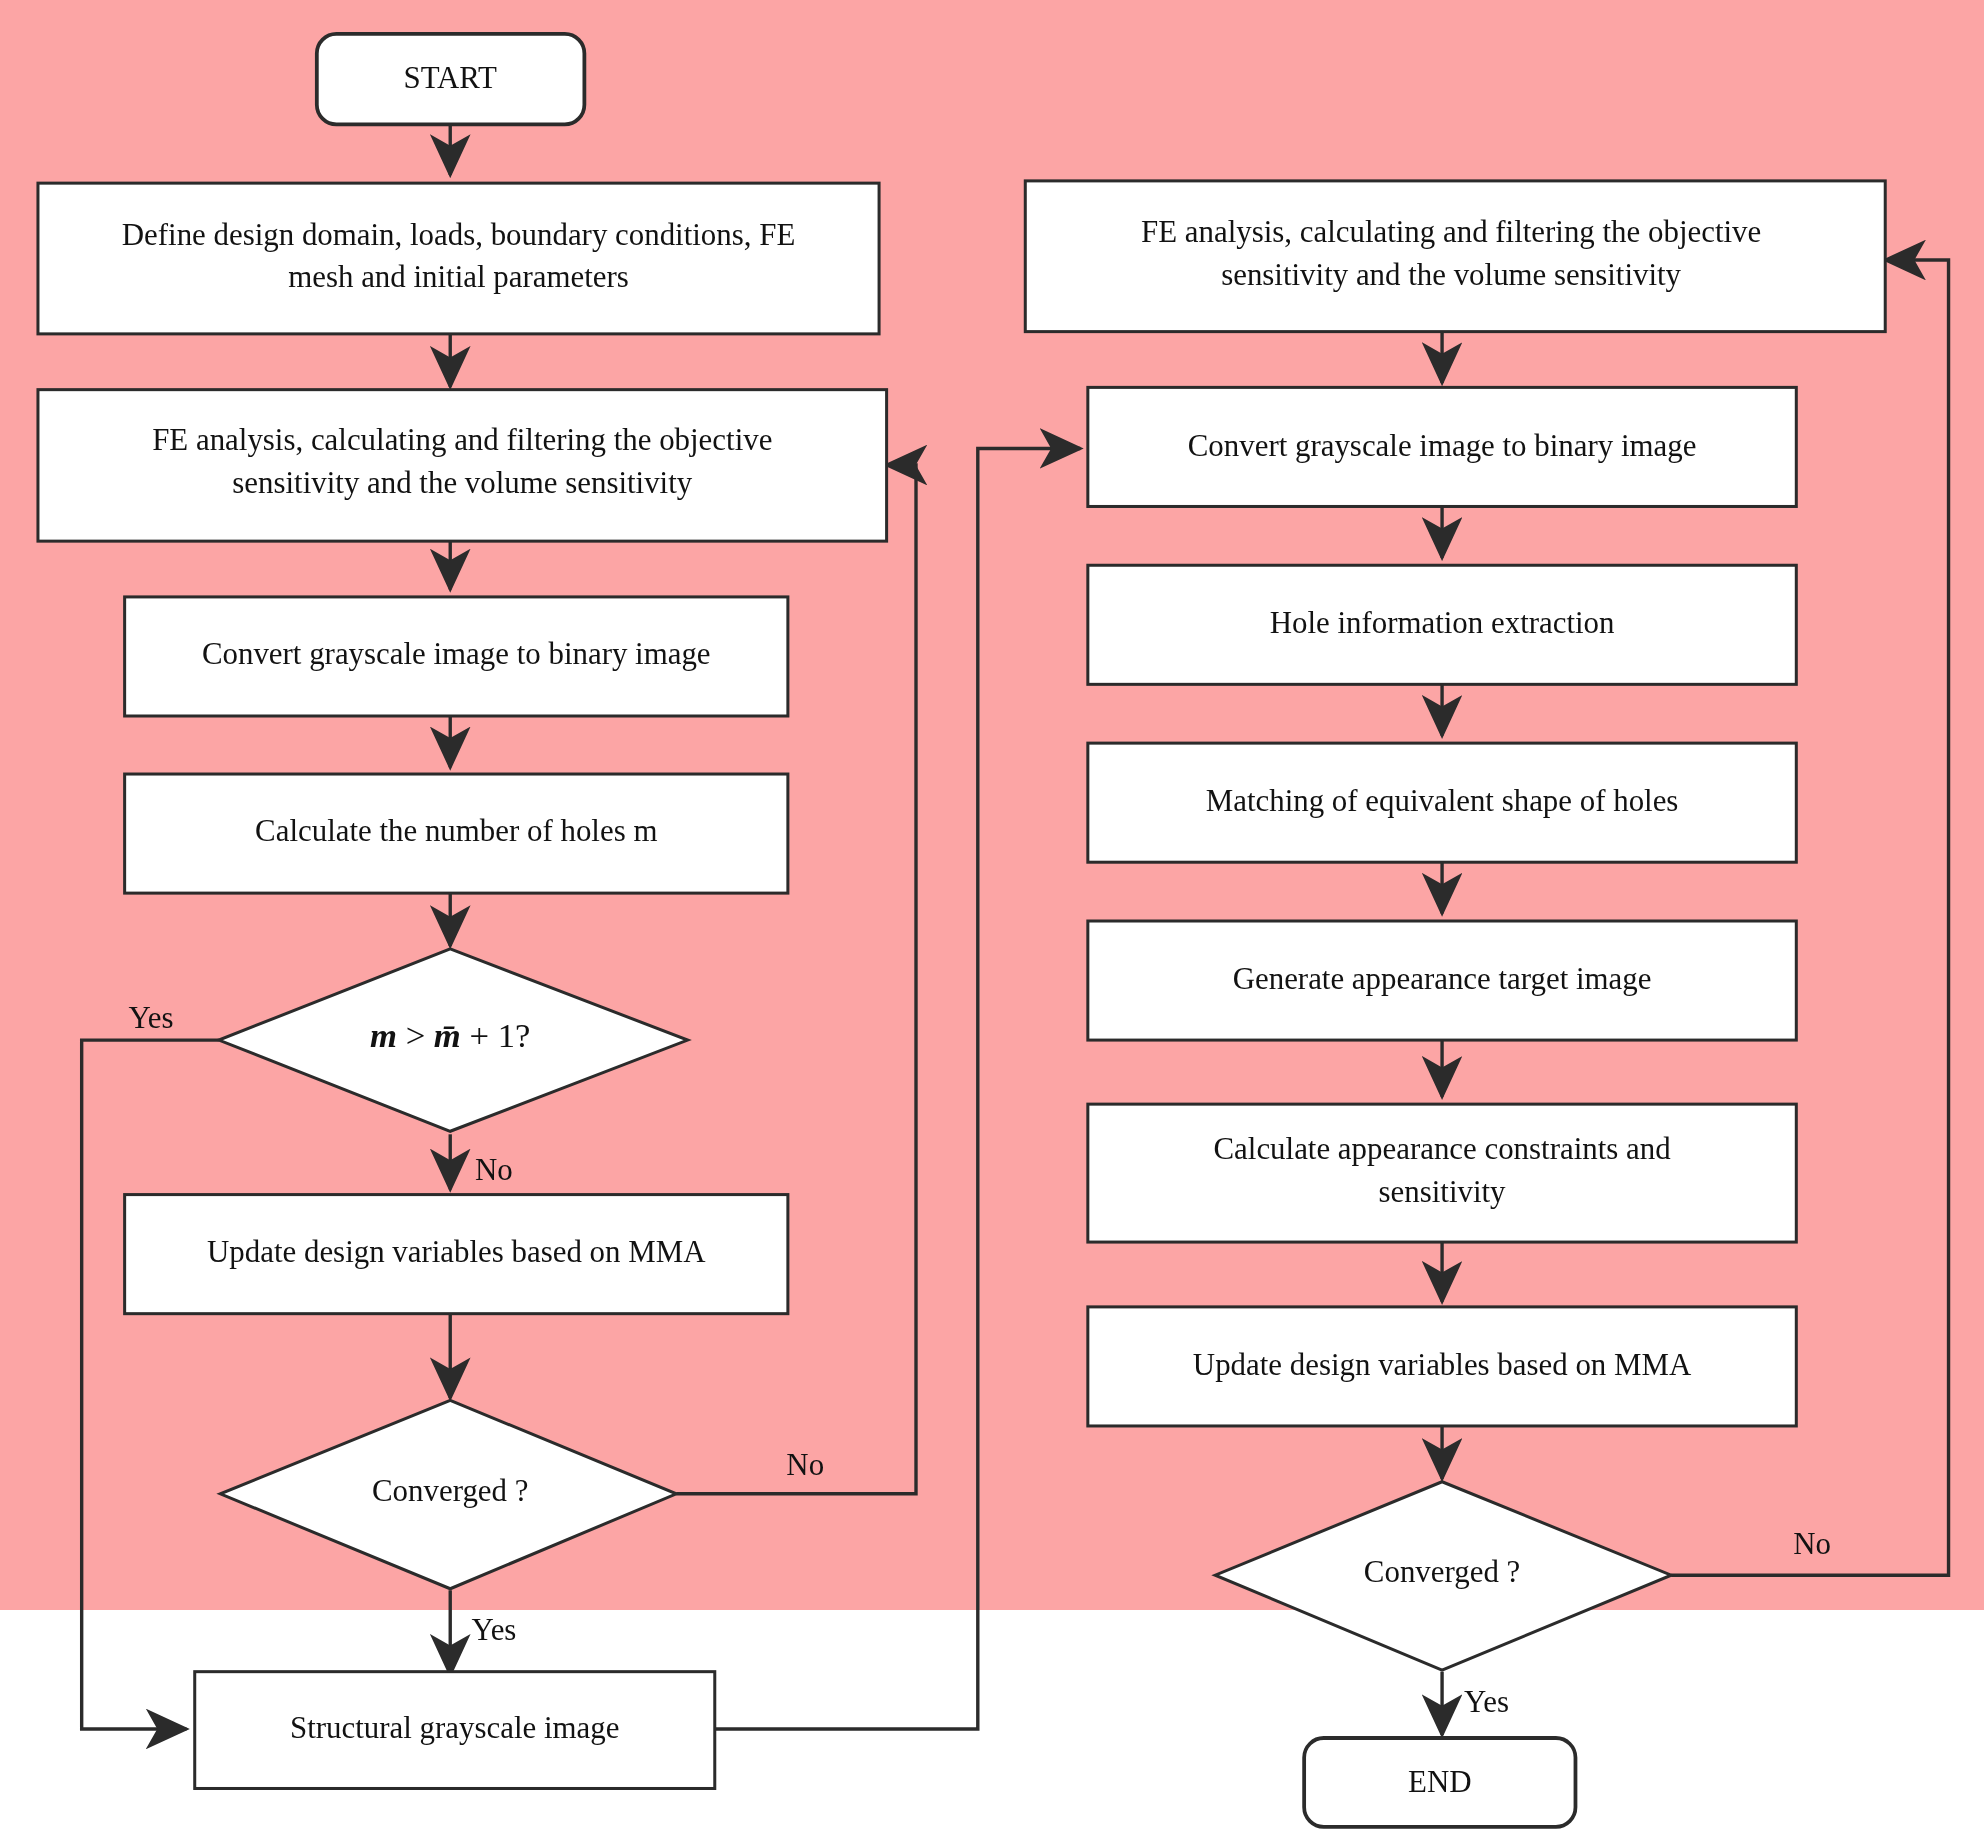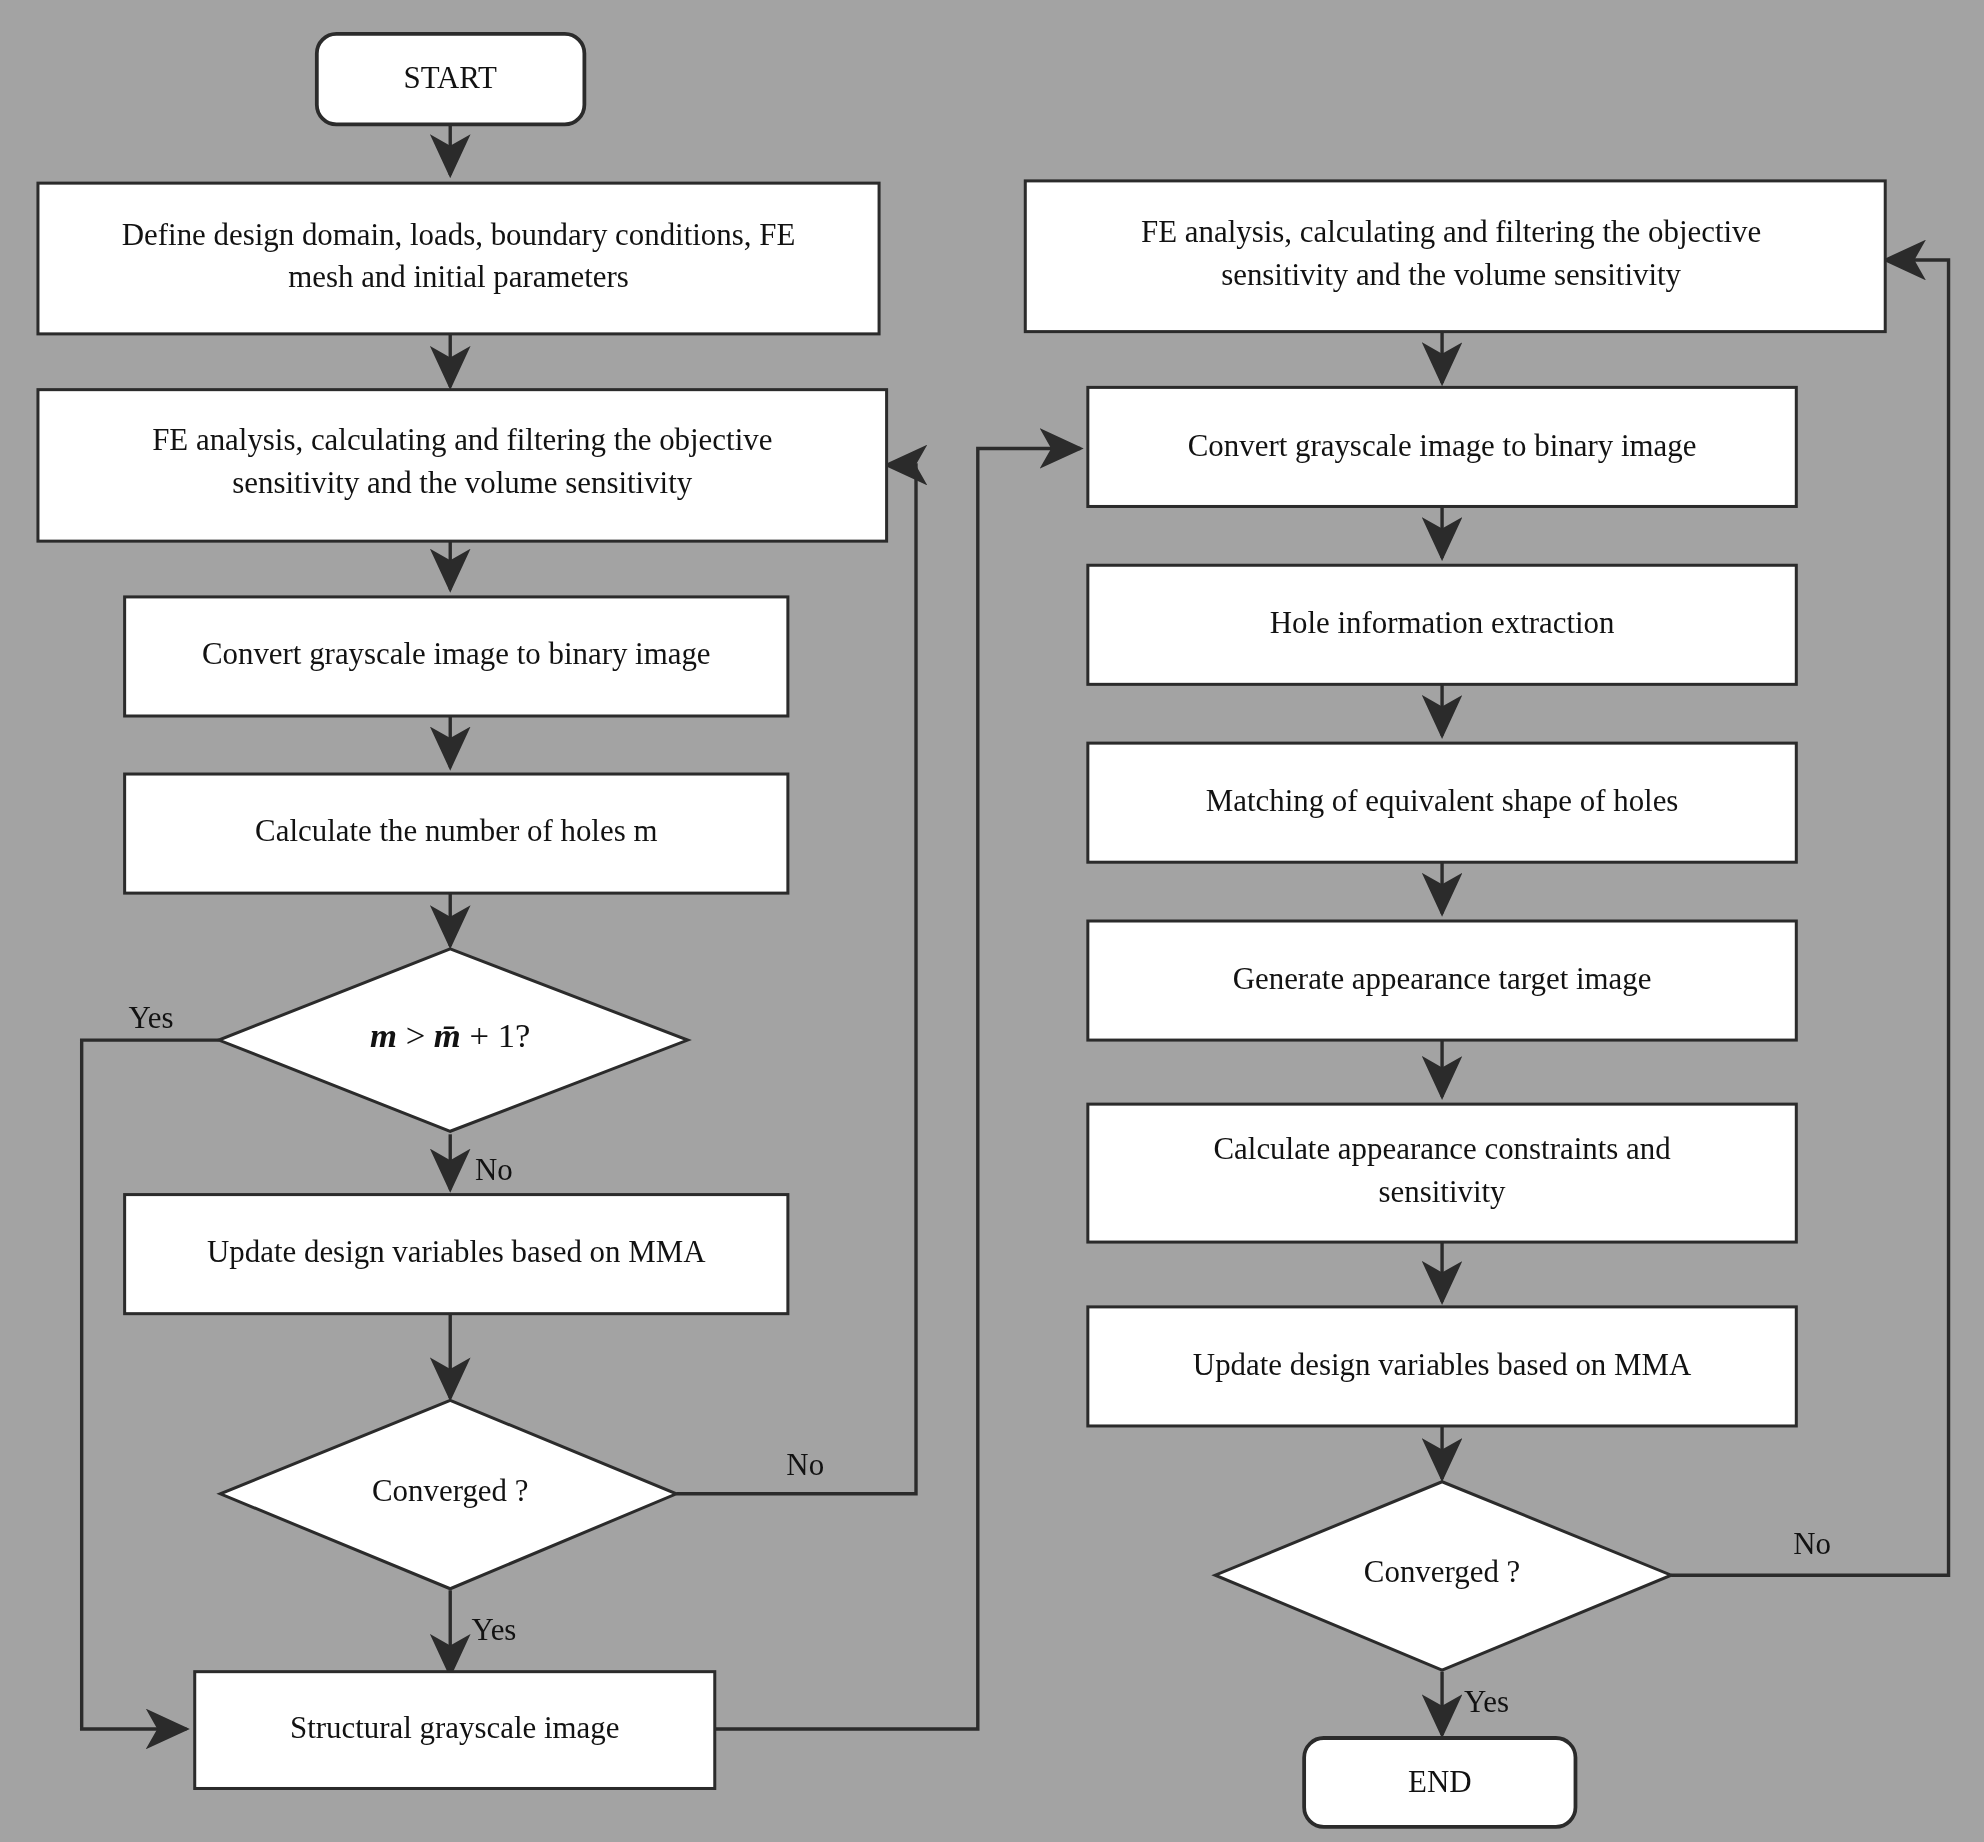--- a/index.html
+++ b/index.html
@@ -9,22 +9,22 @@
   }
   body {
     width: 1985px;
     height: 1842px;
     font-family: "Liberation Serif", "DejaVu Serif", serif;
     overflow: hidden;
   }
   #flowchart-root {
     position: relative;
     width: 1985px;
-    height: 1842px;
-    background: #a3a3a3;
+    height: 1610px;
+    background: #fca5a5;
   }
   svg#flow-svg {
     position: absolute;
     top: 0;
     left: 0;
     width: 1985px;
     height: 1842px;
     display: block;
   }
   .node-shape {

